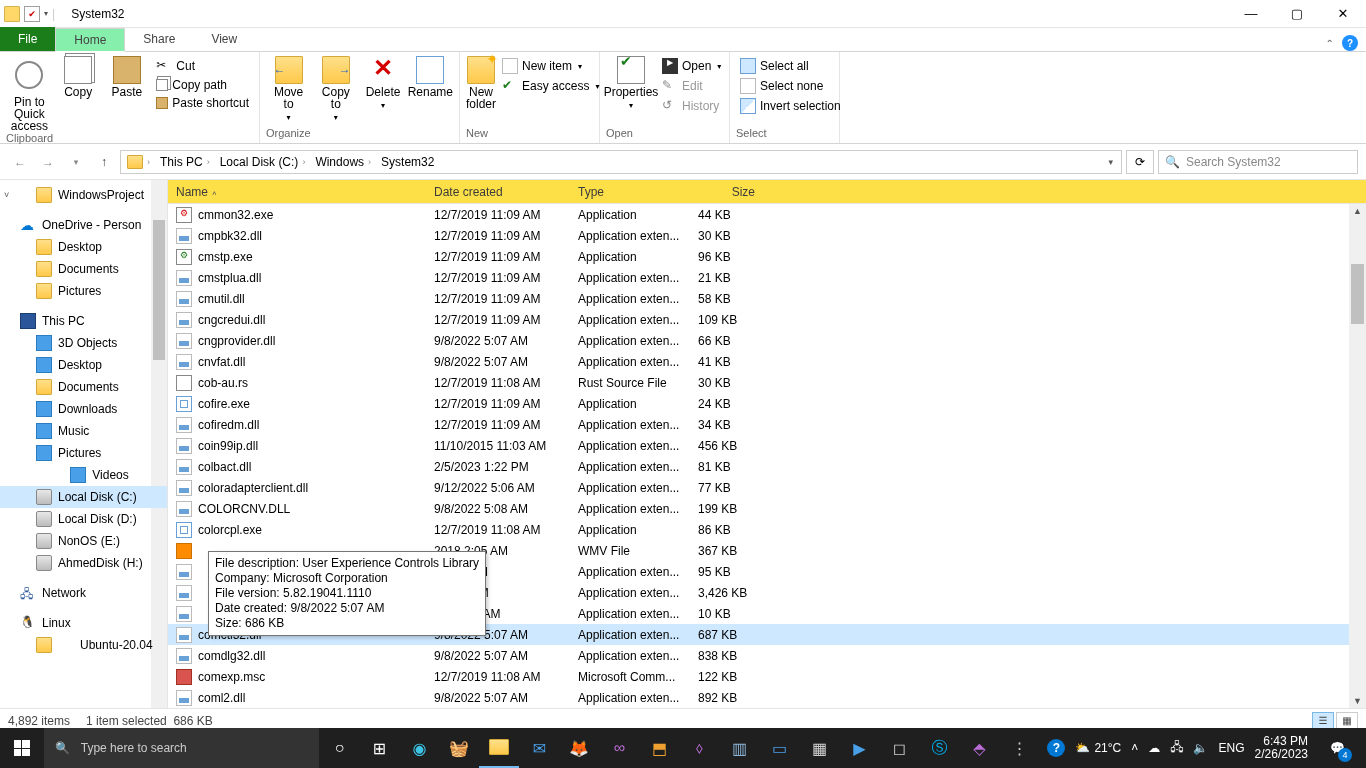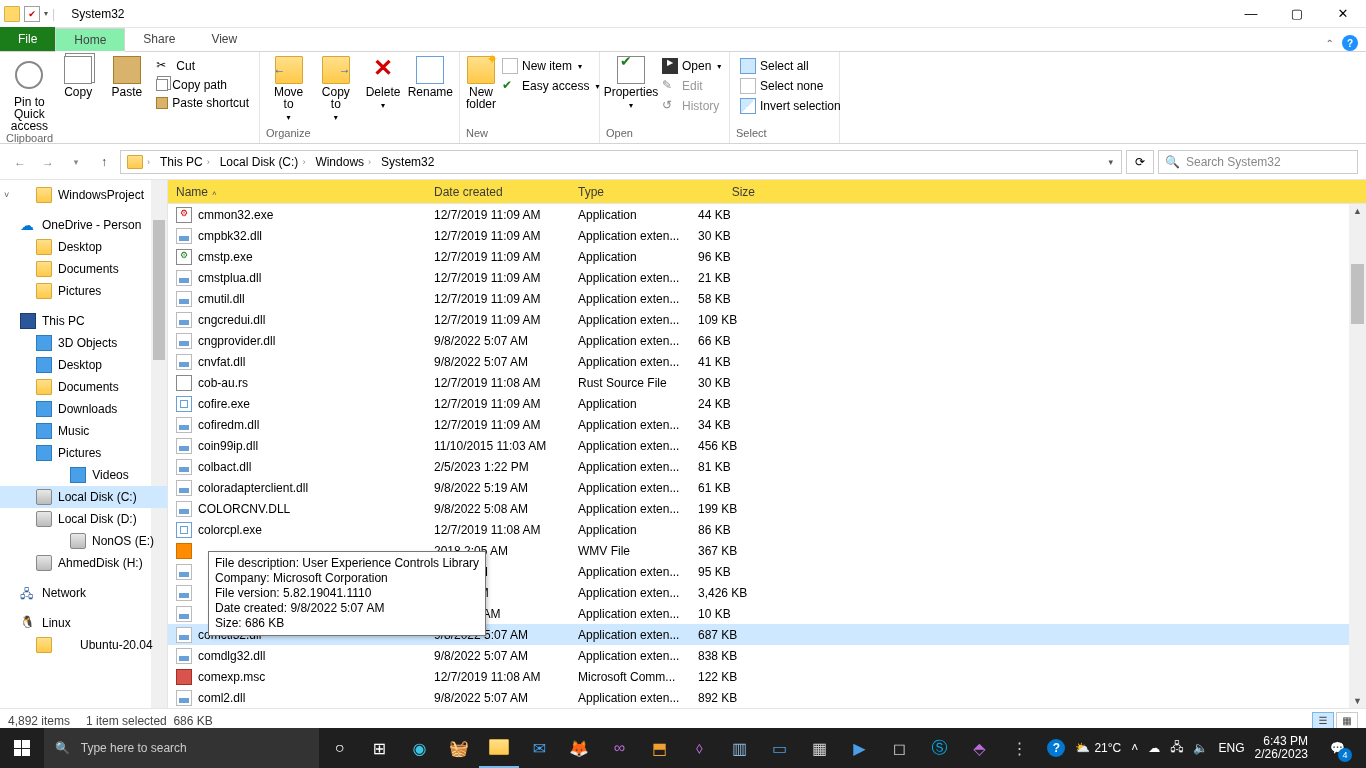--- a/index.html
+++ b/index.html
@@ -350,21 +350,21 @@
         <span>Videos</span>
       </div>
       <div class="nitem l2 sel" style="position: relative;">
         <span class="nicon i-drive"></span>
         <span>Local Disk (C:)</span>
       </div>
       <div class="nitem l2" style="position: relative;">
         <span class="nicon i-drive"></span>
         <span>Local Disk (D:)</span>
       </div>
-      <div class="nitem l2" style="position: relative; margin-left: 34px;">
+      <div class="nitem l2" style="position: relative;">
         <span class="nicon i-drive"></span>
         <span>NonOS (E:)</span>
       </div>
       <div class="nitem l2" style="position: relative;">
         <span class="nicon i-drive"></span>
         <span>AhmedDisk (H:)</span>
       </div>
       <div style="height: 8px;"></div>
       <div class="nitem" style="position: relative;">
         <span class="nicon i-net">🖧</span>
@@ -503,23 +503,23 @@
           </div>
           <div class="cell c-date">2/5/2023 1:22 PM</div>
           <div class="cell c-type">Application exten...</div>
           <div class="cell c-size">81 KB</div>
         </div>
         <div class="row">
           <div class="cell c-name nm">
             <span class="ficon i-dll"></span>
             <span>coloradapterclient.dll</span>
           </div>
-          <div class="cell c-date">9/8/2022 5:19 AM</div>
-          <div class="cell c-type">Application exten...</div>
-          <div class="cell c-size">61 KB</div>
+          <div class="cell c-date">9/12/2022 5:06 AM</div>
+          <div class="cell c-type">Application exten...</div>
+          <div class="cell c-size">77 KB</div>
         </div>
         <div class="row">
           <div class="cell c-name nm">
             <span class="ficon i-dll"></span>
             <span>COLORCNV.DLL</span>
           </div>
           <div class="cell c-date">9/8/2022 5:08 AM</div>
           <div class="cell c-type">Application exten...</div>
           <div class="cell c-size">199 KB</div>
         </div>

